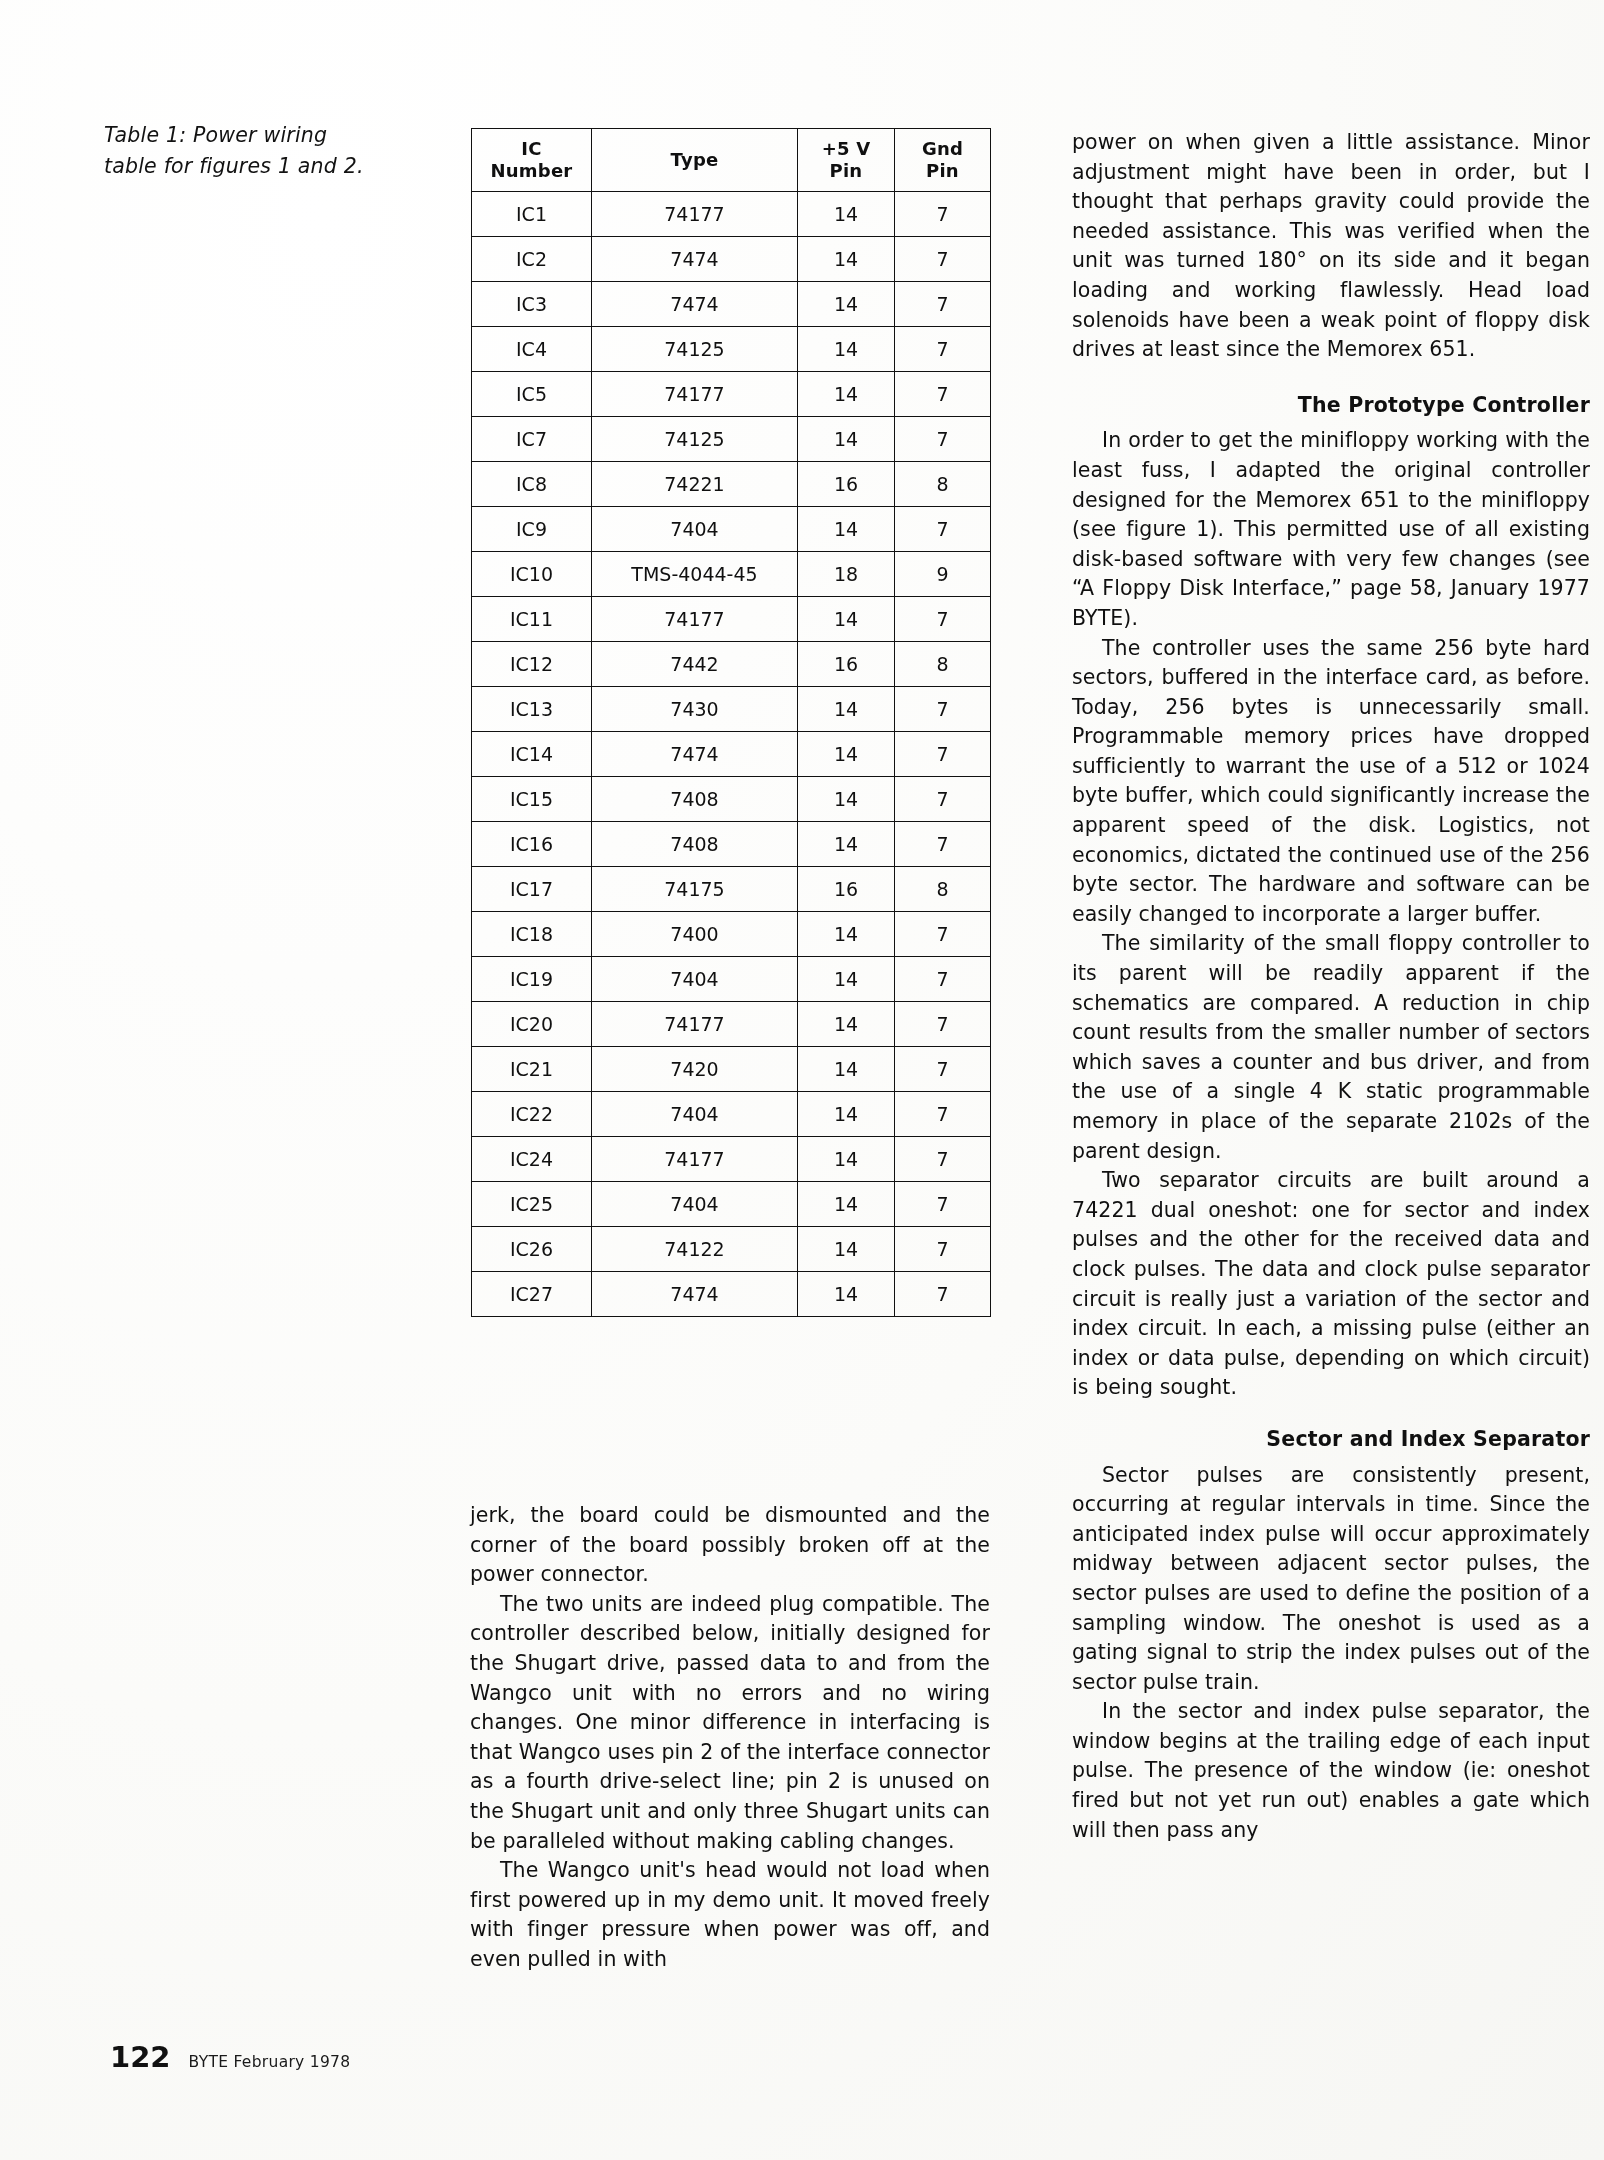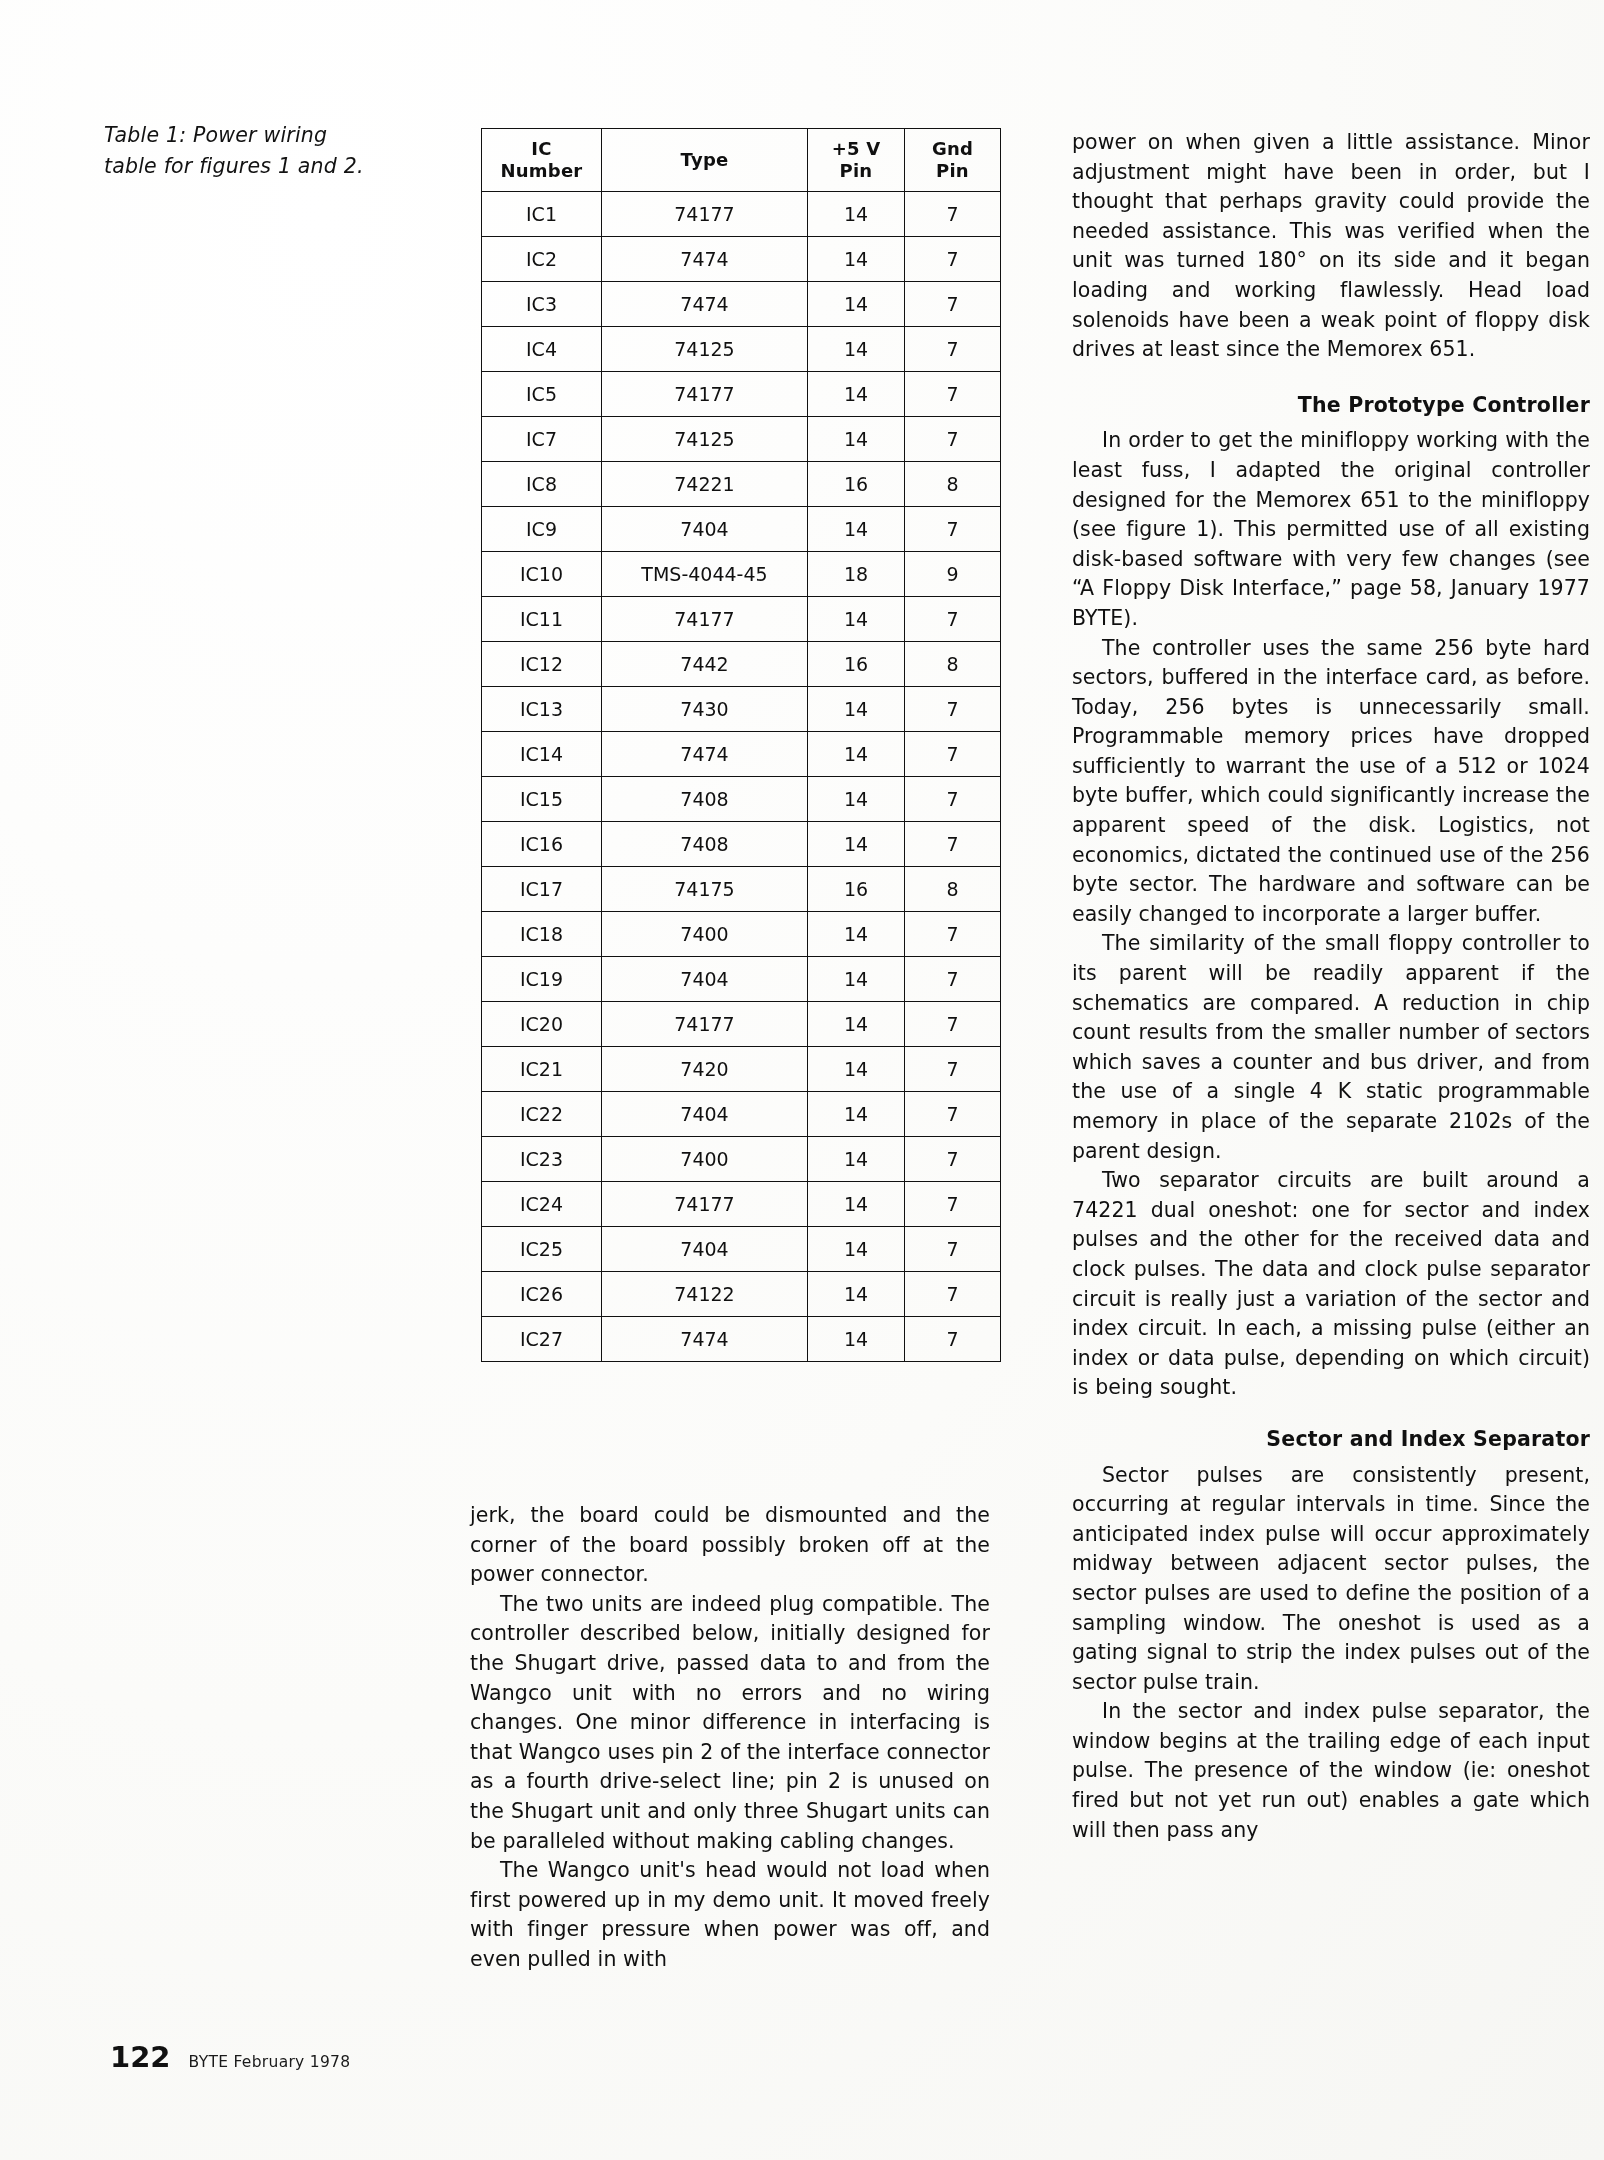--- a/index.html
+++ b/index.html
@@ -50,21 +50,20 @@
     left: 471px;
     top: 128px;
     width: 519px;
   }
   table.power-table {
     border-collapse: collapse;
     width: 100%;
     table-layout: fixed;
     font-size: 19px;
     color: #101010;
-    margin-left: 10px;
   }
   table.power-table th,
   table.power-table td {
     border: 1.6px solid #111;
     padding: 0;
     height: 44px;
     vertical-align: middle;
     font-weight: normal;
   }
   table.power-table thead th {
@@ -289,26 +288,20 @@
             <td class="pin">14</td>
             <td class="pin">7</td>
           </tr>
           <tr>
             <td class="ic-num">IC22</td>
             <td class="ic-type">7404</td>
             <td class="pin">14</td>
             <td class="pin">7</td>
           </tr>
           <tr>
-            <td class="ic-num">IC23</td>
-            <td class="ic-type">7400</td>
-            <td class="pin">14</td>
-            <td class="pin">7</td>
-          </tr>
-          <tr>
             <td class="ic-num">IC24</td>
             <td class="ic-type">74177</td>
             <td class="pin">14</td>
             <td class="pin">7</td>
           </tr>
           <tr>
             <td class="ic-num">IC25</td>
             <td class="ic-type">7404</td>
             <td class="pin">14</td>
             <td class="pin">7</td>

